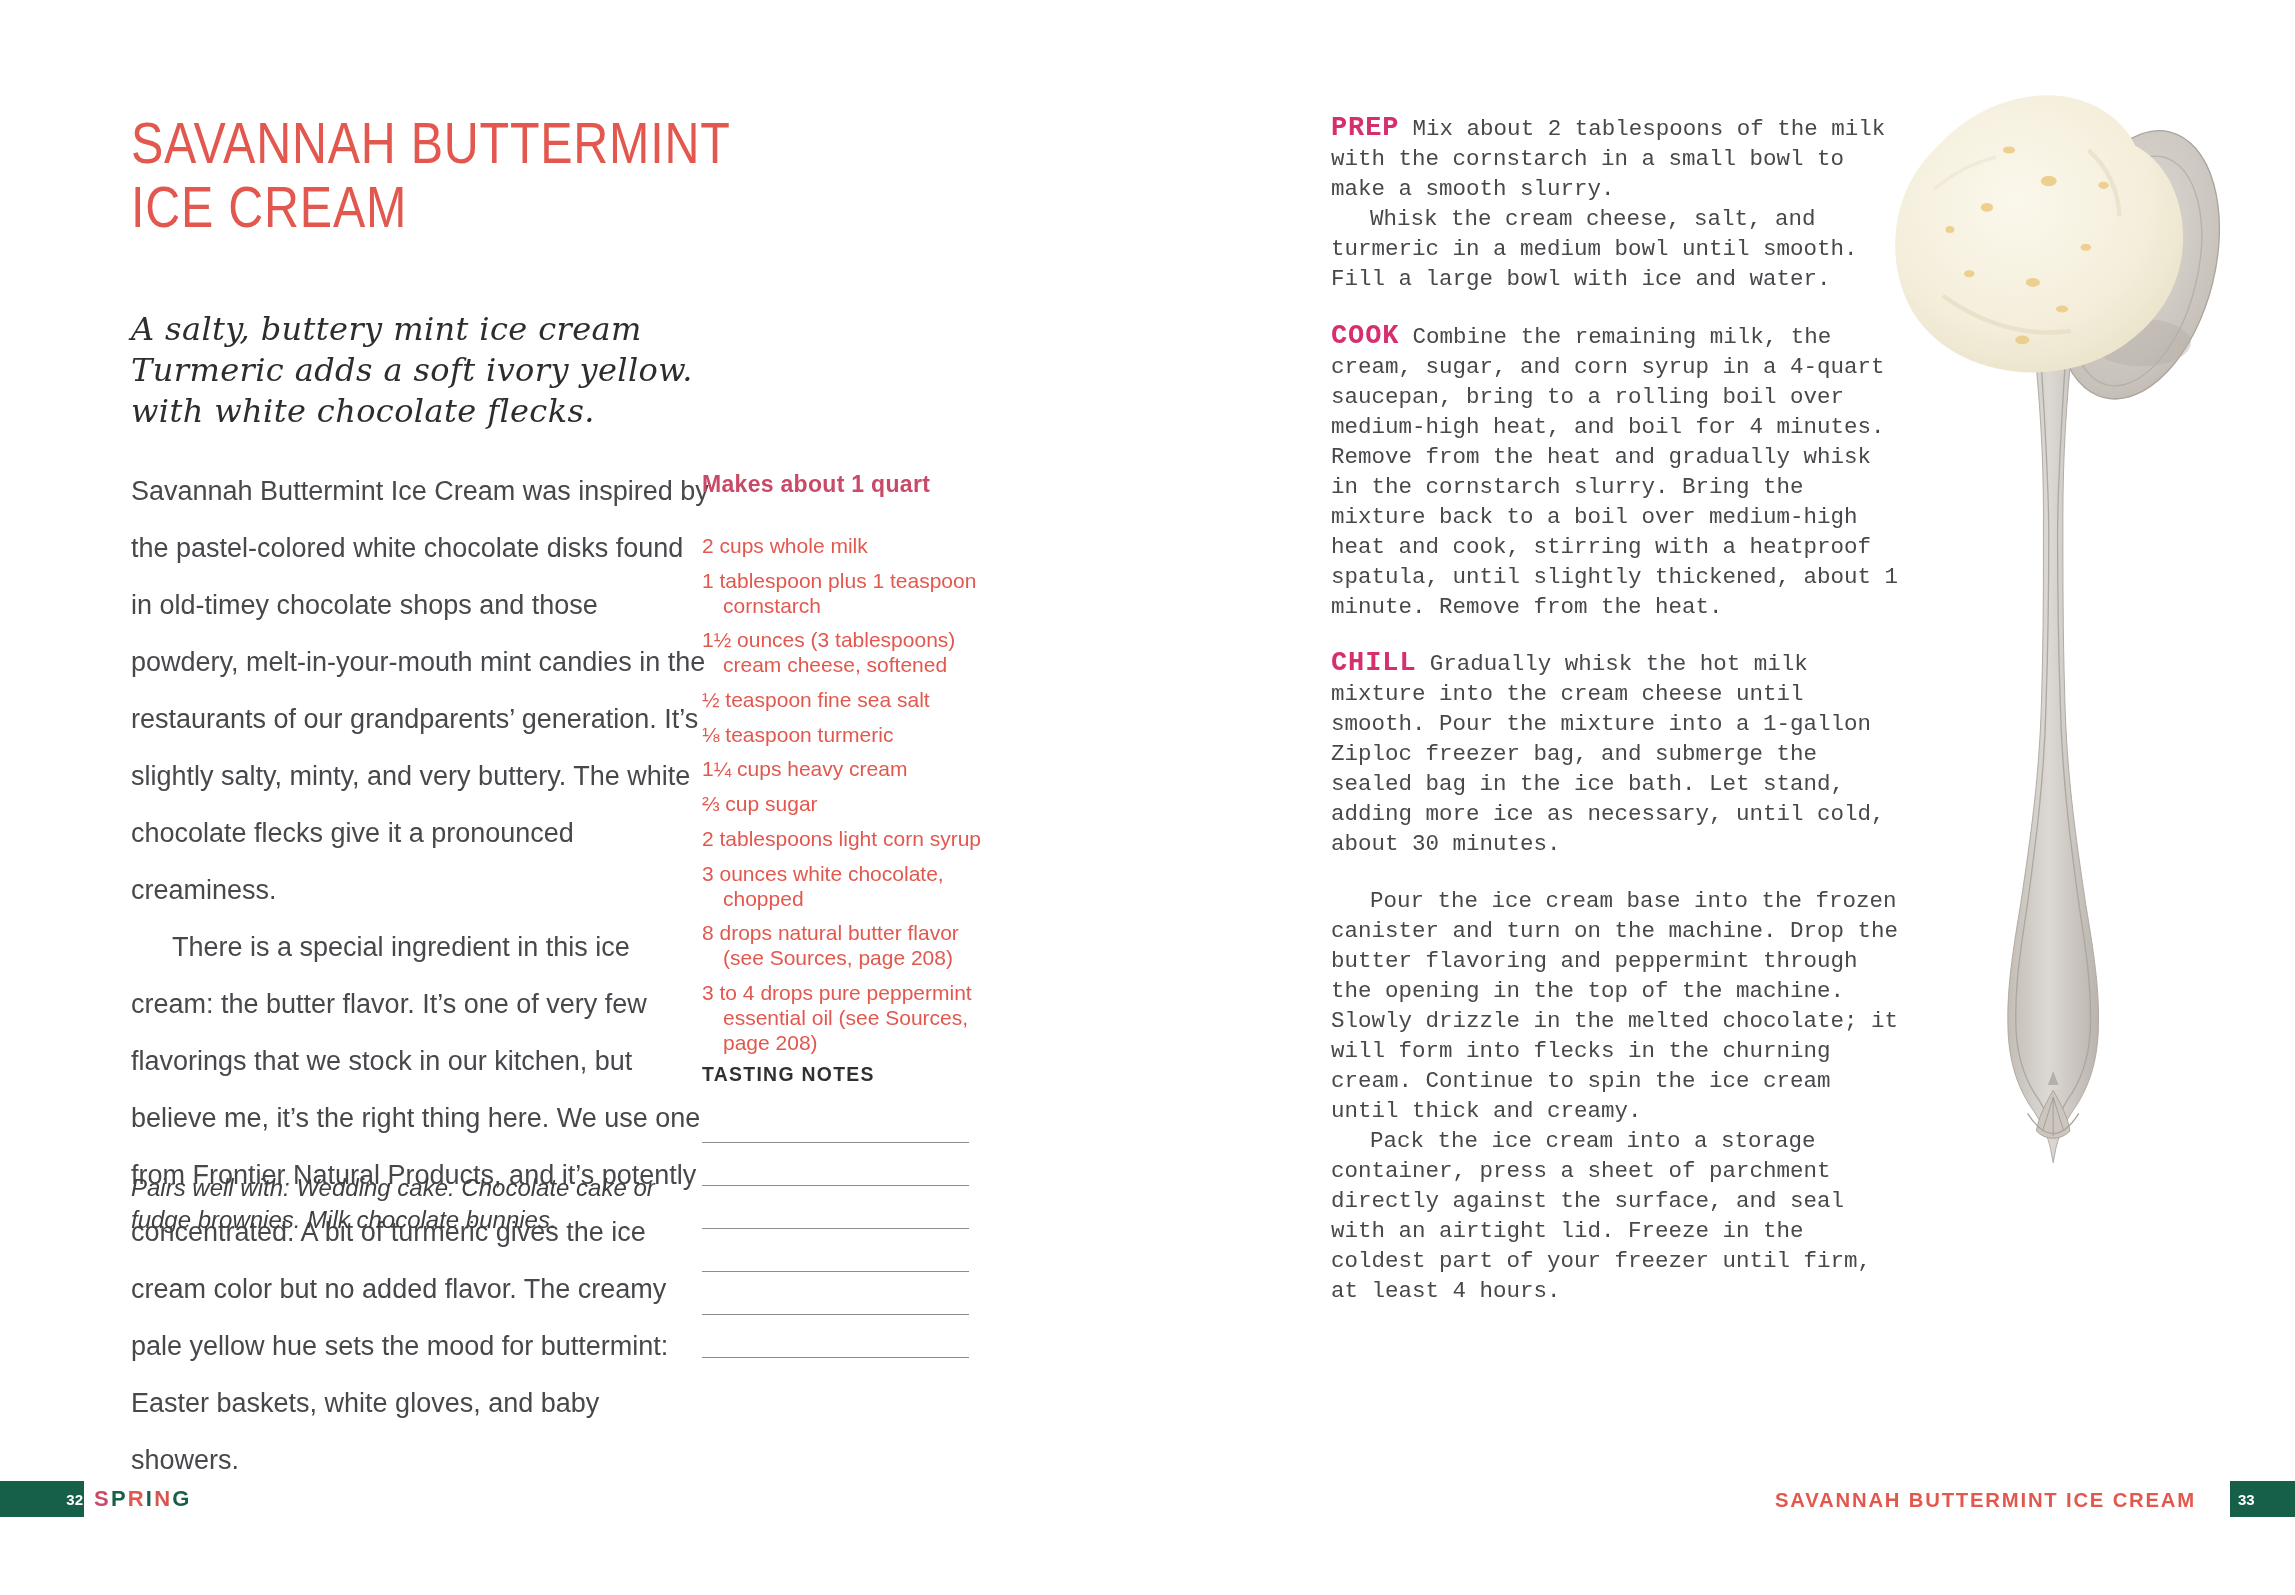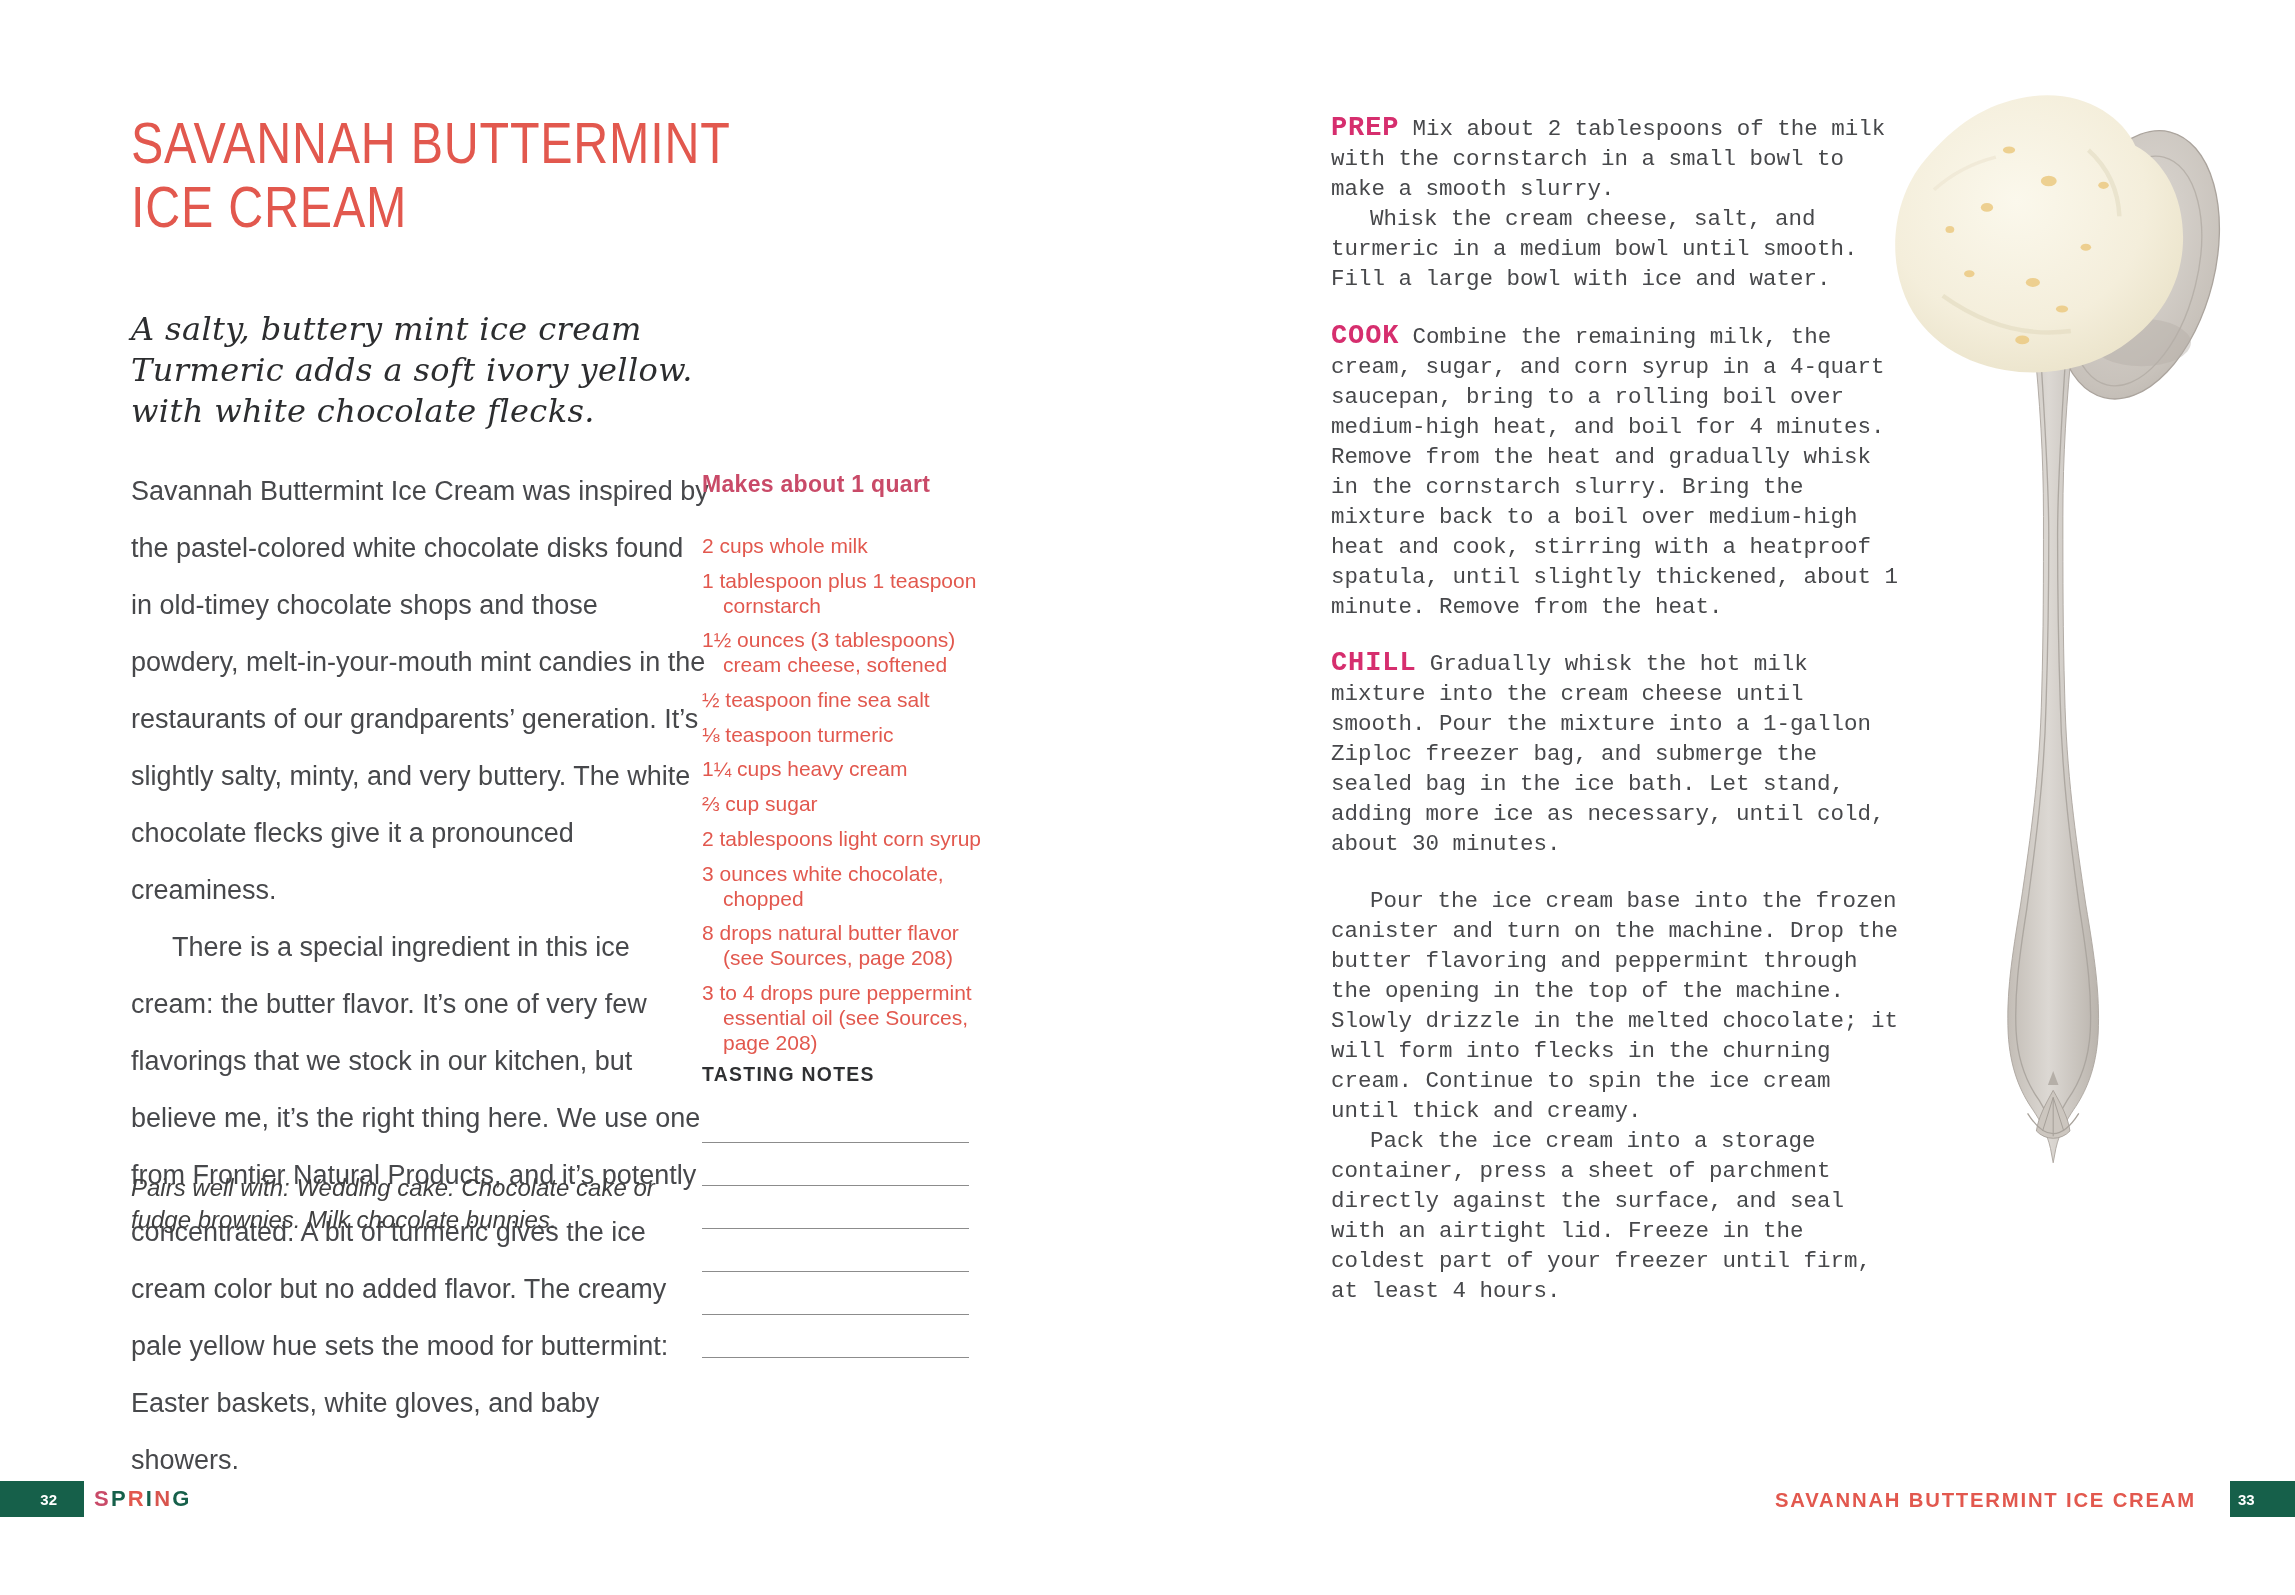--- a/index.html
+++ b/index.html
@@ -53,21 +53,21 @@
   .step p.cont{text-indent:39px;}
   .step-label{
     font-size:27px;font-weight:bold;color:var(--magenta);letter-spacing:0.9px;margin-right:13.2px;
   }
   .spoon-photo{position:absolute;left:1881px;top:75px;width:415px;height:1139px;}
   
   .pagenum-box{
     position:absolute;top:1481px;height:36px;background:var(--green);
     display:flex;align-items:center;color:#ffffff;font-size:15px;font-weight:bold;
   }
-  .pagenum-box.left{left:0;width:84px;justify-content:flex-end;padding-right:27px;}
+  .pagenum-box.left{left:0;width:84px;justify-content:flex-end;padding-right:1px;}
   .pagenum-box.right{left:2214px;width:93px;justify-content:flex-start;padding-left:8px;margin-left:16px;}
   .season-word{
     position:absolute;left:94px;top:1486px;font-size:22px;font-weight:bold;letter-spacing:2.2px;
   }
   .season-word .l1,.season-word .l5{color:var(--rose);}
   .season-word .l2,.season-word .l4,.season-word .l6{color:var(--green);}
   .season-word .l3{color:var(--coral);}
   .season-word .l5{color:#d8554e;}
   .footer-recipe-title{
     position:absolute;right:99px;top:1489px;

